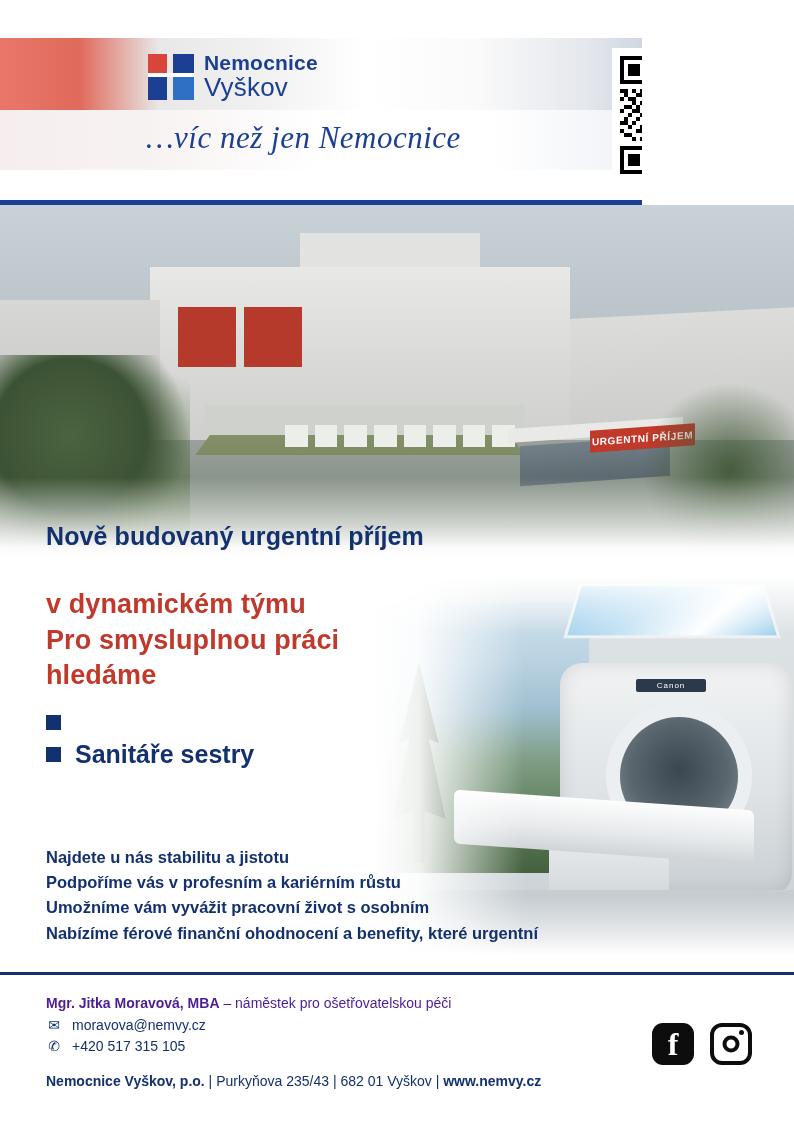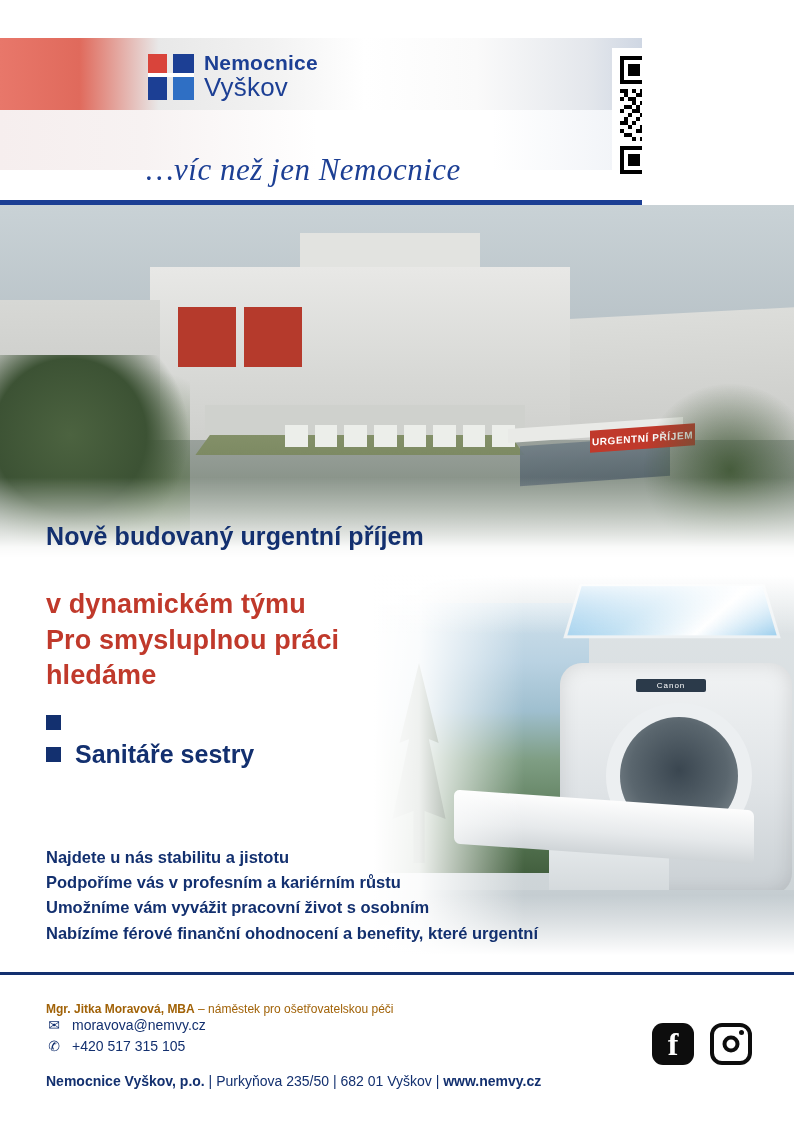--- a/index.html
+++ b/index.html
@@ -47,21 +47,21 @@
   .lm1 { left: 0; top: 0; width: 19px; height: 19px; background: #d9443b; }
   .lm2 { left: 25px; top: 0; width: 21px; height: 19px; background: #1c3f94; }
   .lm3 { left: 0; top: 23px; width: 19px; height: 23px; background: #1c3f94; }
   .lm4 { left: 25px; top: 23px; width: 21px; height: 23px; background: #2f6fc4; }
   .lm-bar { left: 0; top: 19px; width: 46px; height: 4px; background: #ffffff; }
   .logo-text { line-height: 1.05; }
   .logo-text .l1 { font-size: 21px; color: #1c3f94; font-weight: 600; letter-spacing: .2px; }
   .logo-text .l2 { font-size: 26px; color: #1c3f94; font-weight: 400; letter-spacing: .2px; }
 
   .tagline {
-    position: absolute; left: 146px; top: 152px;
+    position: absolute; left: 146px; top: 120px;
     font-family: "Liberation Serif", serif;
     font-style: italic;
     font-size: 31px;
     color: #1c3f94;
     letter-spacing: .5px;
     white-space: nowrap;
     text-align: center;
   }
 
   .qr {
@@ -256,21 +256,21 @@
   }
 
   
   .rule-top {
     position: absolute; left: 0; top: 972px; width: 794px; height: 3px; background: #13306f;
   }
   .footer {
     position: absolute; left: 0; top: 975px; width: 794px; height: 148px; background: #ffffff;
   }
   .contact-name {
-    position: absolute; left: 46px; top: 27px; font-size: 12px; color: #a16207;
+    position: absolute; left: 46px; top: 20px; font-size: 14px; color: #4c1d95;
   }
   .contact-name b { font-weight: 700; }
   .contact-name span { font-weight: 400; }
   .contact-line {
     position: absolute; left: 46px; font-size: 14px; color: #13306f;
     display: flex; align-items: center; gap: 10px;
   }
   .c-mail { top: 42px; }
   .c-phone { top: 63px; }
   .ic { width: 16px; text-align: center; font-size: 14px; color: #13306f; }
@@ -631,21 +631,21 @@
       <span class="ic">✉</span>
       <span>moravova@nemvy.cz</span>
     </div>
 
     <div class="contact-line c-phone">
       <span class="ic">✆</span>
       <span>+420 517 315 105</span>
     </div>
 
     <div class="org-line">
-      <b>Nemocnice Vyškov, p.o.</b><span> | Purkyňova 235/50 | 682 01 Vyškov | </span><b>www.nemvy.cz</b>
+      <b>Nemocnice Vyškov, p.o.</b><span> | Purkyňova 235/43 | 682 01 Vyškov | </span><b>www.nemvy.cz</b>
     </div>
 
     <div class="socials">
       <a class="sq">
         <span class="fb-f">f</span>
       </a>
       <a class="ig-outer">
         <span class="ig-circ"></span>
         <span class="ig-dot"></span>
       </a>

